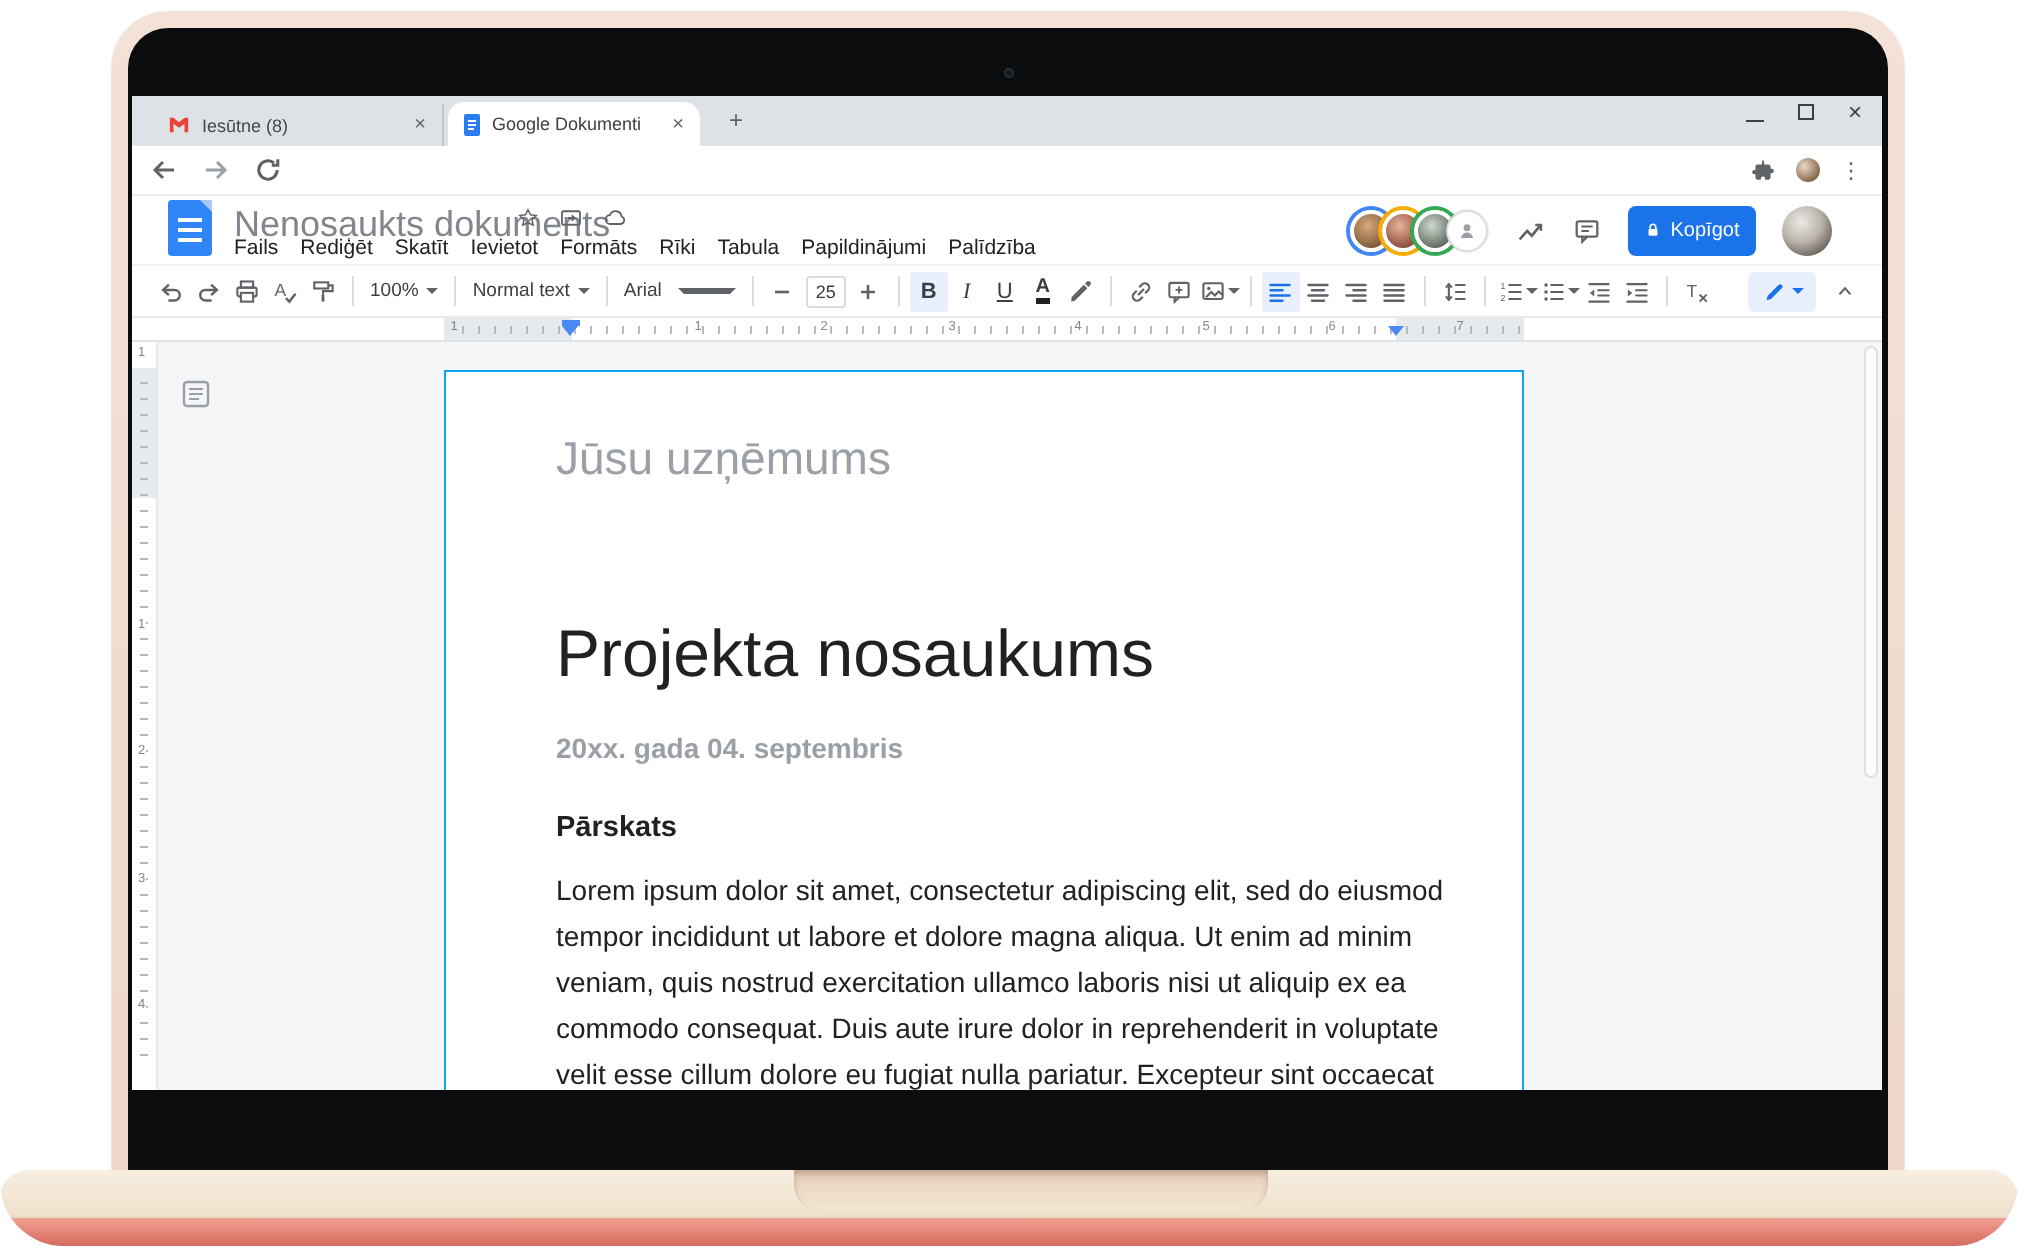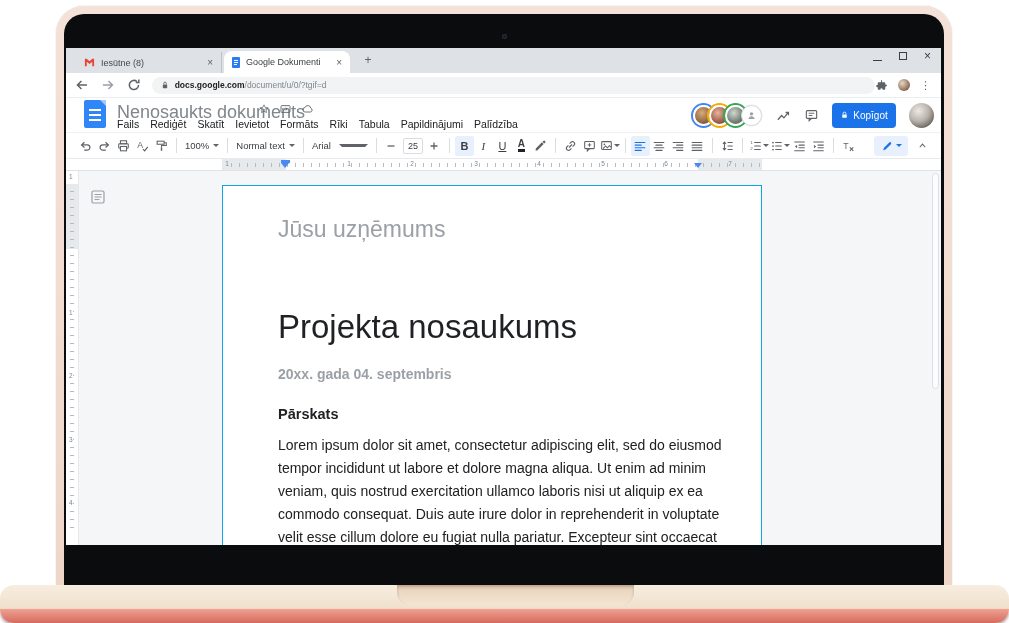--- a/index.html
+++ b/index.html
@@ -1,17 +1,17 @@
 <!DOCTYPE html>
 <html><head>
 <meta charset="utf-8">
 <style>
   * { margin:0; padding:0; box-sizing:border-box; }
   html,body { width:1009px; height:623px; background:#fff; font-family:"Liberation Sans",sans-serif; }
-  .stage { position:relative; width:1009px; height:623px; overflow:hidden; }
+  .stage { position:relative; width:1009px; height:623px; overflow:hidden;border-radius:32px; }
 
   
   .lid { position:absolute; left:56px; top:6px; width:896px; height:579px;
          background:linear-gradient(180deg,#f4e1d7,#eed7c9); border-radius:28px 28px 0 0;
          box-shadow:0 0 1px rgba(120,80,60,.5); }
   .bezel { position:absolute; left:8px; top:8px; right:8px; bottom:0;
            background:#0b0c0e; border-radius:20px 20px 0 0; }
   .camera { position:absolute; left:50%; top:20px; width:5px; height:5px; margin-left:-2px;
             border-radius:50%; background:#15181c; box-shadow:inset 0 0 0 1px #23313d; }
   .base { position:absolute; left:0; top:585px; width:1009px; height:38px; }
@@ -66,21 +66,21 @@
                     border-left:6px solid transparent; border-top:6px solid #a6c8fa; }
   .docsicon .lines { position:absolute; left:5px; top:9px; width:12px; height:13px;
         background:repeating-linear-gradient(180deg,#fff 0 2px,transparent 2px 5px); }
   .doctitle { position:absolute; left:51px; top:4px; font-size:18px; color:#80868b; }
   .titleicons { position:absolute; left:192px; top:5px; display:flex; gap:9px; align-items:center;
                 color:#5f6368; }
   .menubar { position:absolute; left:51px; top:20px; display:flex; gap:11px; font-size:10.5px;
              color:#202124; }
   .menubar span { cursor:default; }
   .headright { position:absolute; right:0; top:0; height:34px; display:flex; align-items:center;
-               gap:13px; padding-right:7px; }
+               gap:13px; padding-right:25px; }
   .avstack { display:flex; }
   .av { width:21px; height:21px; border-radius:50%; margin-left:-5px; border:2px solid #fff;
         box-shadow:0 0 0 0.5px rgba(0,0,0,.08); }
   .av:first-child { margin-left:0; }
   .av.a1 { background:radial-gradient(circle at 40% 35%, #d9a979, #7e5a3a 75%); box-shadow:0 0 0 2px #4285f4; }
   .av.a2 { background:radial-gradient(circle at 40% 35%, #e8b49a, #8a4a3a 75%); box-shadow:0 0 0 2px #f9ab00; }
   .av.a3 { background:radial-gradient(circle at 40% 35%, #cfd8cf, #5f6b5f 75%); box-shadow:0 0 0 2px #34a853; }
   .av.anon { background:#fff; border:1px solid #dadce0; display:flex; align-items:center; justify-content:center; }
   .sharebtn { width:64px; height:25px; background:#1a73e8; border-radius:4px; color:#fff;
               font-size:10px; display:flex; align-items:center; justify-content:center; gap:4px; }
@@ -193,27 +193,20 @@
       <svg class="navico" viewBox="0 0 16 16">
           <path d="M13 8H3.5M7.5 4L3.5 8l4 4" fill="none" stroke="#5f6368" stroke-width="1.5"></path>
         </svg>
       <svg class="navico" viewBox="0 0 16 16">
           <path d="M3 8h9.5M8.5 4l4 4-4 4" fill="none" stroke="#9aa0a6" stroke-width="1.5"></path>
         </svg>
       <svg class="navico" viewBox="0 0 16 16">
           <path d="M12.6 8A4.6 4.6 0 1 1 11 4.5" fill="none" stroke="#5f6368" stroke-width="1.5"></path>
           <path d="M12.9 2.6v3h-3" fill="none" stroke="#5f6368" stroke-width="1.5"></path>
         </svg>
-      <div class="urlpill">
-        <svg width="10" height="12" viewBox="0 0 16 16">
-            <rect x="4.5" y="7" width="7" height="6" rx="1" fill="#5f6368"></rect>
-            <path d="M6 7V5.4a2 2 0 0 1 4 0V7" fill="none" stroke="#5f6368" stroke-width="1.4"></path>
-          </svg>
-        <div class="urltext"><span class="dom">docs.google.com</span><span class="path">/document/u/0/?tgif=d</span></div>
-      </div>
       <div class="urlbar-right">
         <svg width="13" height="13" viewBox="0 0 24 24">
             <path fill="#5f6368" d="M13 2a2 2 0 0 0-2 2v2H7a2 2 0 0 0-2 2v3H4a2 2 0 1 0 0 4h1v3a2 2 0 0 0 2 2h3v-1a2 2 0 1 1 4 0v1h3a2 2 0 0 0 2-2v-4h1a2 2 0 1 0 0-4h-1V8a2 2 0 0 0-2-2h-4V4a2 2 0 0 0-2-2z"></path>
           </svg>
         <div class="mini-avatar"></div>
         <div class="kebab">⋮</div>
       </div>
     </div>
 
     <div class="docshead">

